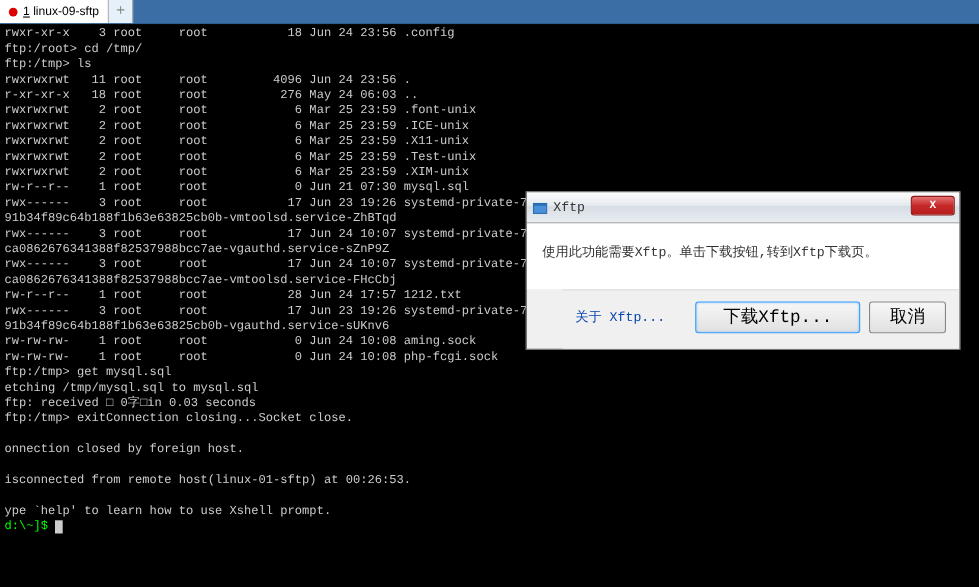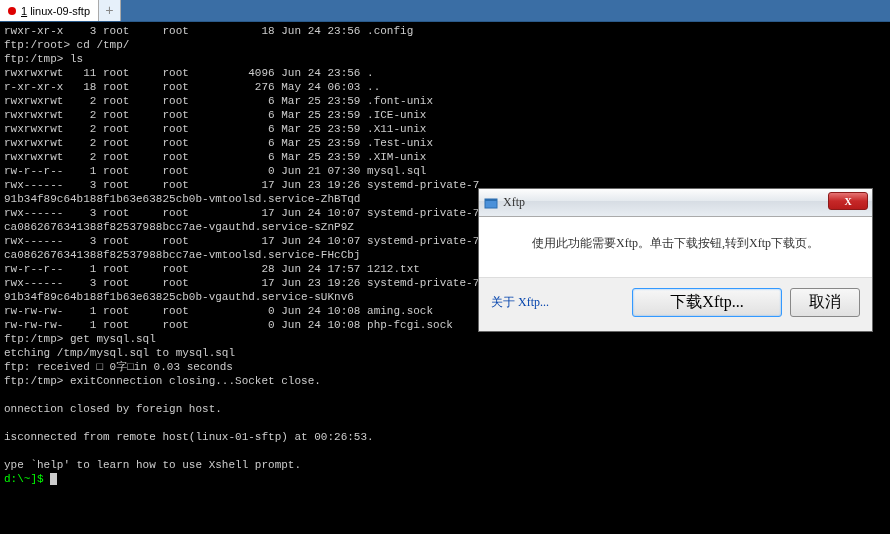--- a/index.html
+++ b/index.html
@@ -63,27 +63,27 @@
     .prompt-green { color: #0f0; }
     .cursor {
       display: inline-block;
       width: 7px;
       height: 12px;
       background: #ccc;
       vertical-align: text-bottom;
     }
     .dialog {
       position: absolute;
-      top: 188px;
+      top: 174px;
       left: 478px;
       width: 395px;
       background: #f0f0f0;
       border: 1px solid #666;
       box-shadow: 2px 2px 8px rgba(0,0,0,0.5);
-      font-family: Liberation Serif, serif;
+      font-family: Liberation Mono, monospace;
       font-size: 12px;
     }
     .dialog-title {
       height: 28px;
       background: linear-gradient(to bottom, #fdfdfd 0%, #e4e9ee 45%, #d7dde4 46%, #e8edf2 100%);
       border-bottom: 1px solid #aaa;
       display: flex;
       align-items: center;
       padding: 0 4px;
       position: relative;
@@ -114,28 +114,28 @@
       align-items: center;
       justify-content: center;
       cursor: pointer;
       font-size: 10px;
     }
     .dialog-body {
       padding: 18px 14px 16px 14px;
       color: #333;
       background: #fff;
       min-height: 60px;
-      text-align: center;
     }
     .dialog-footer {
       padding: 10px 12px 14px 12px;
       display: flex;
       align-items: center;
       background: #f0f0f0;
       border-top: 1px solid #ddd;
+      margin-left: 32px;
     }
     .dialog-footer a {
       color: #0645ad;
       text-decoration: none;
       cursor: pointer;
     }
     .dialog-footer .spacer { flex: 1; }
     .dialog-btn {
       min-width: 70px;
       padding: 3px 4px;

